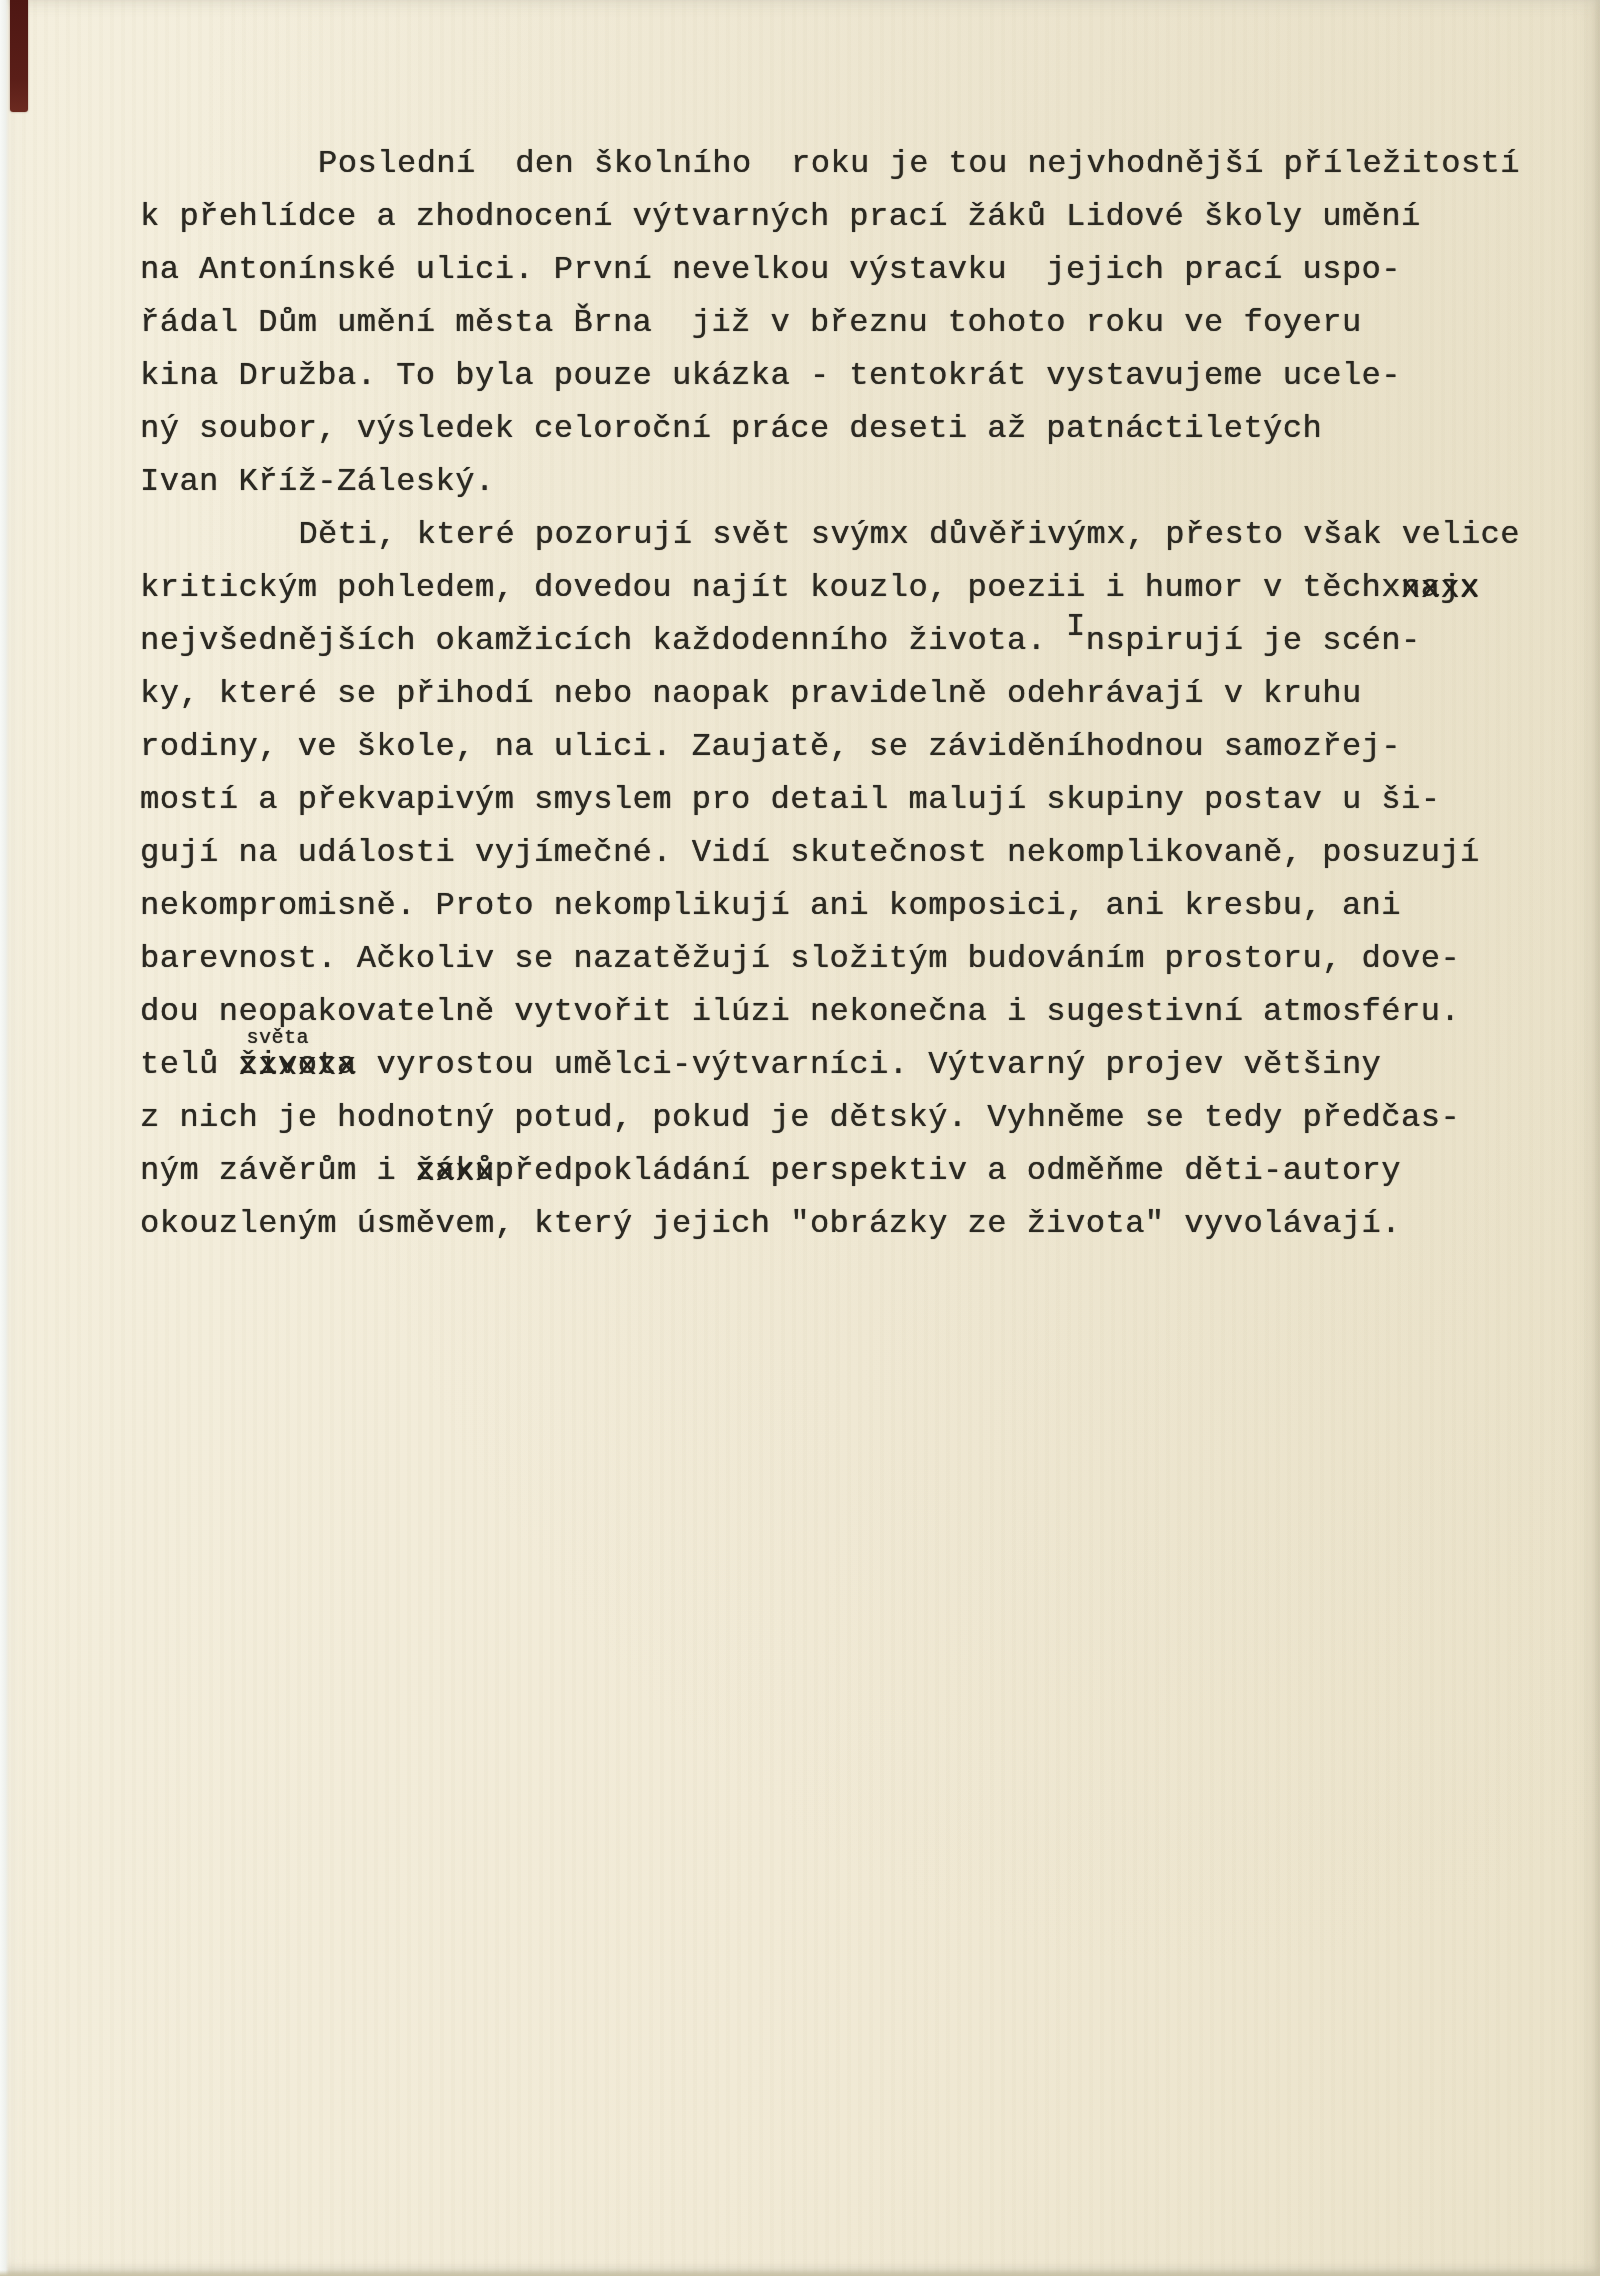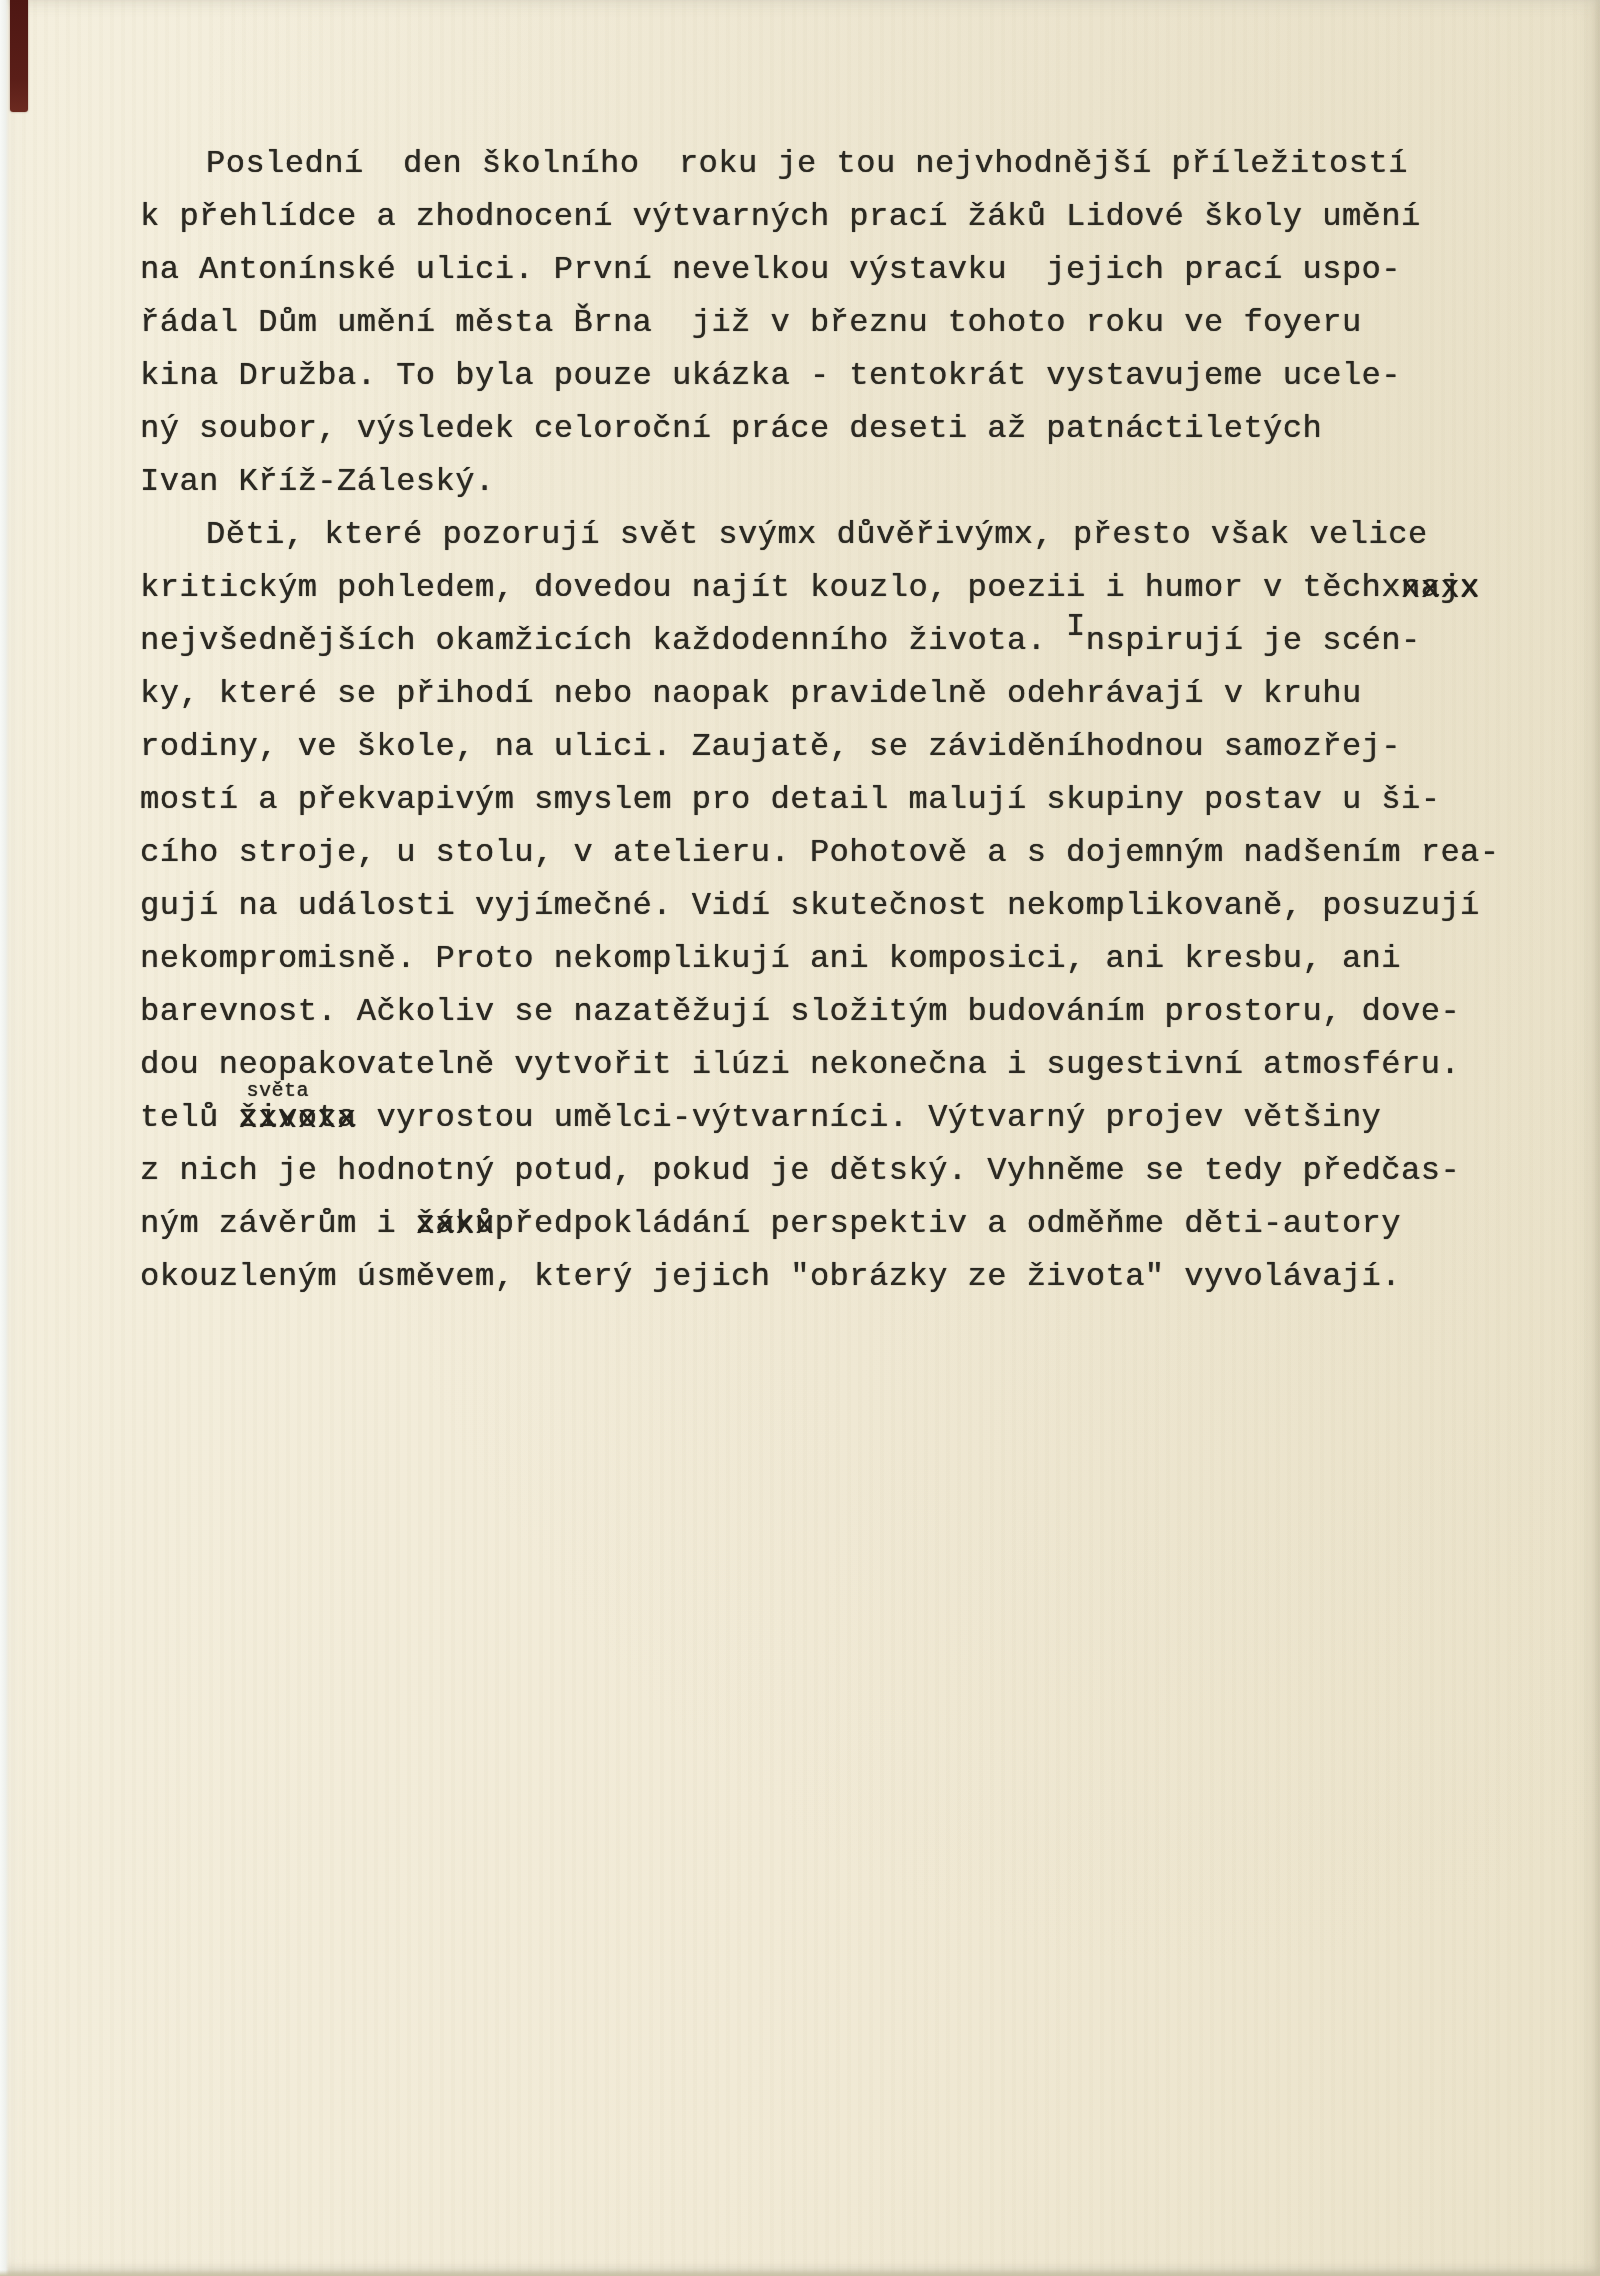--- a/index.html
+++ b/index.html
@@ -39,21 +39,21 @@
     color:#2b2922;
     font-size:32px;
     letter-spacing:0.5px;
     text-shadow:0 0 1px rgba(43,41,34,0.85), 0.4px 0.4px 0.6px rgba(43,41,34,0.35);
   }
   .paragraph{margin:0;}
   .line{
     white-space:pre;
     height:53px;line-height:53px;
   }
-  .line.indent{padding-left:66px;}
+  .line.indent{padding-left:66px;text-align:right;}
   .sup{position:relative;top:-14px;}
   .xout{position:relative;display:inline-block;}
   .xout::after{
     content:attr(data-over);
     position:absolute;left:0;top:1px;
     color:rgba(35,33,27,0.95);
     text-shadow:0 0 1px rgba(35,33,27,0.9);
   }
   .above{
     position:absolute;left:8px;top:-27px;
@@ -77,21 +77,20 @@
         <div class="line"><span>ný soubor, výsledek celoroční práce deseti až patnáctiletých</span></div>
         <div class="line"><span>Ivan Kříž-Záleský.</span></div>
       </div>
       <div class="paragraph">
         <div class="line indent"><span>Děti, které pozorují svět svýmx důvěřivýmx, přesto však velice</span></div>
         <div class="line"><span>kritickým pohledem, dovedou najít kouzlo, poezii i humor v těchx</span><span class="xout" data-over="xxxx">najx</span></div>
         <div class="line"><span>nejvšednějších okamžicích každodenního života. </span><span class="sup">I</span><span>nspirují je scén-</span></div>
         <div class="line"><span>ky, které se přihodí nebo naopak pravidelně odehrávají v kruhu</span></div>
         <div class="line"><span>rodiny, ve škole, na ulici. Zaujatě, se záviděníhodnou samozřej-</span></div>
         <div class="line"><span>mostí a překvapivým smyslem pro detail malují skupiny postav u ši-</span></div>
-        <div class="line"><span>cího stroje, u stolu, v atelieru. Pohotově a s dojemným nadšením rea-</span></div>
         <div class="line"><span>gují na události vyjímečné. Vidí skutečnost nekomplikovaně, posuzují</span></div>
         <div class="line"><span>nekompromisně. Proto nekomplikují ani komposici, ani kresbu, ani</span></div>
         <div class="line"><span>barevnost. Ačkoliv se nazatěžují složitým budováním prostoru, dove-</span></div>
         <div class="line"><span>dou neopakovatelně vytvořit ilúzi nekonečna i sugestivní atmosféru.</span></div>
       </div>
       <div class="paragraph">
         <div class="line"><span>telů </span><span class="xout" data-over="xxxxxx">života<span class="above">světa</span></span><span> vyrostou umělci-výtvarníci. Výtvarný projev většiny</span></div>
         <div class="line"><span>z nich je hodnotný potud, pokud je dětský. Vyhněme se tedy předčas-</span></div>
         <div class="line"><span>ným závěrům i </span><span class="xout" data-over="xxxx">žáků</span><span>předpokládání perspektiv a odměňme děti-autory</span></div>
         <div class="line"><span>okouzleným úsměvem, který jejich "obrázky ze života" vyvolávají.</span></div>

